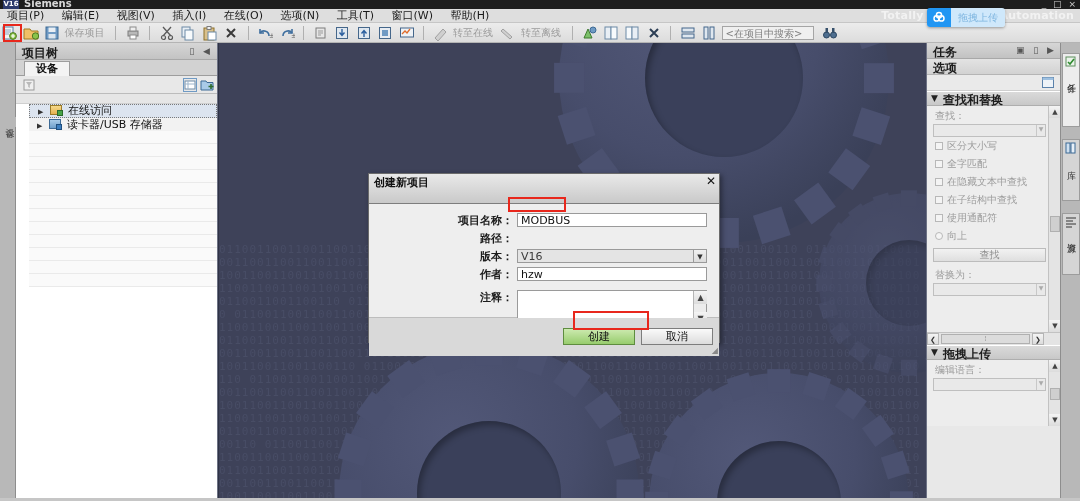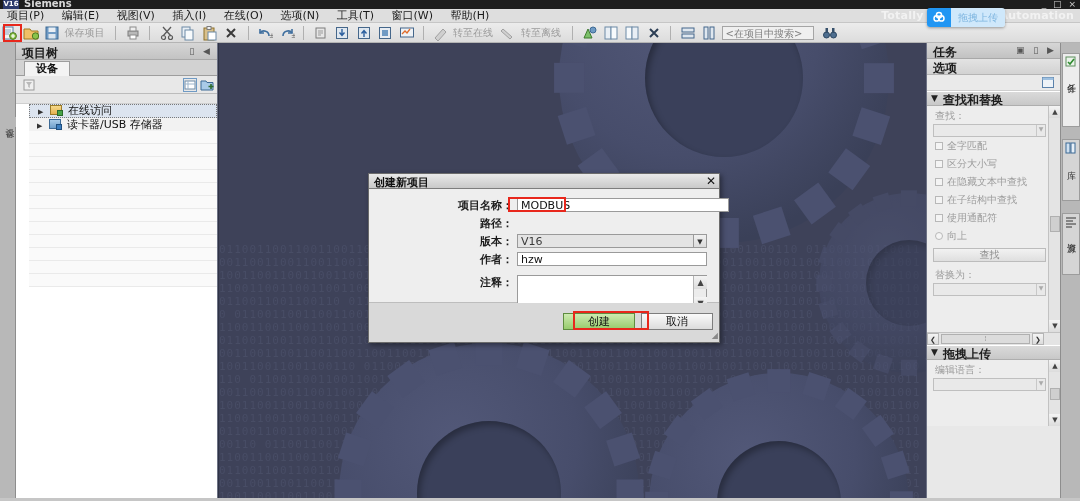--- a/index.html
+++ b/index.html
@@ -156,21 +156,21 @@
   .gear.g3 { left: 430px; top: 330px; width: 260px; height: 260px; }
   .gear.g4 { left: 600px; top: 150px; width: 180px; height: 180px; opacity:.55 }
 
   
   .dialog {
     position: absolute; left: 368px; top: 173px; width: 352px; height: 170px;
     background: #d9d9d9; border: 1px solid #6b6b6b;
     box-shadow: 2px 2px 5px rgba(0,0,0,.4); z-index: 30;
   }
   .dlg-title {
-    height: 15px; background: linear-gradient(#e9e9e9, #c9c9c9);
+    height: 30px; background: linear-gradient(#e9e9e9, #c9c9c9);
     border-bottom: 1px solid #7d7d7d; position: relative;
   }
   .dlg-title .t {
     position: absolute; left: 5px; top: 1px; font-size: 11px; font-weight: bold; color: #111;
   }
   .dlg-title .x {
     position: absolute; right: 3px; top: 0px; font-size: 12px; font-weight: bold;
     color: #111; cursor: pointer; line-height: 14px;
   }
   .dlg-body { position: relative; background: #eeeeee; height: 114px; border-bottom: 1px solid #bdbdbd;}
@@ -649,21 +649,21 @@
 
   <div class="dialog">
     <div class="dlg-title">
       <span class="t">创建新项目</span>
       <span class="x">✕</span>
     </div>
     <div class="dlg-body">
 
       <div class="frow" style="top:9px">
         <span class="flabel">项目名称：</span>
-        <span class="finput" style="width:212px">MODBUS</span>
+        <span class="finput" style="width:190px">MODBUS</span>
       </div>
 
       <div class="frow" style="top:27px">
         <span class="flabel">路径：</span>
       </div>
 
       <div class="frow" style="top:45px">
         <span class="flabel">版本：</span>
         <span class="finput ro" style="width:190px">
           <span>V16</span>
@@ -723,22 +723,22 @@
         <span class="a" style="bottom:0">▼</span>
         <span class="thumb" style="top:110px; height:16px"></span>
       </div>
 
       <div class="fldlabel">查找：</div>
       <div class="fld">
         <span></span>
         <span class="cr">▼</span>
       </div>
 
+      <div class="ckrow"><span class="ck"></span><span>区分大小写</span></div>
       <div class="ckrow"><span class="ck"></span><span>全字匹配</span></div>
-      <div class="ckrow"><span class="ck"></span><span>区分大小写</span></div>
       <div class="ckrow"><span class="ck"></span><span>在隐藏文本中查找</span></div>
       <div class="ckrow"><span class="ck"></span><span>在子结构中查找</span></div>
       <div class="ckrow"><span class="ck"></span><span>使用通配符</span></div>
 
       <div class="ckrow"><span class="rd"></span><span>向上</span></div>
 
       <div class="pbtn">查找</div>
 
       <div class="fldlabel">替换为：</div>
       <div class="fld">

